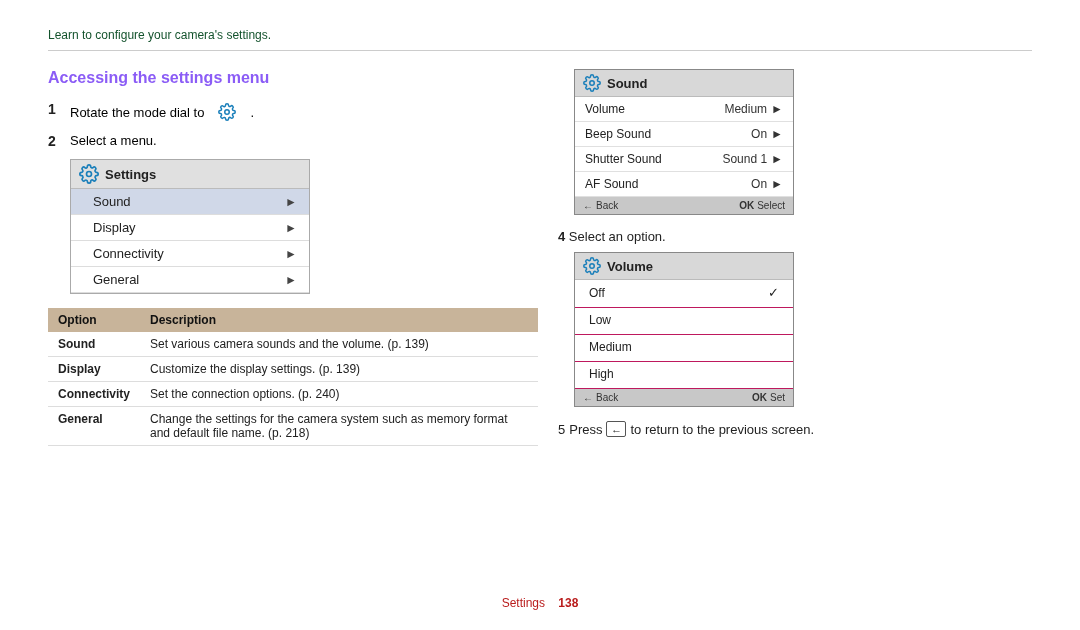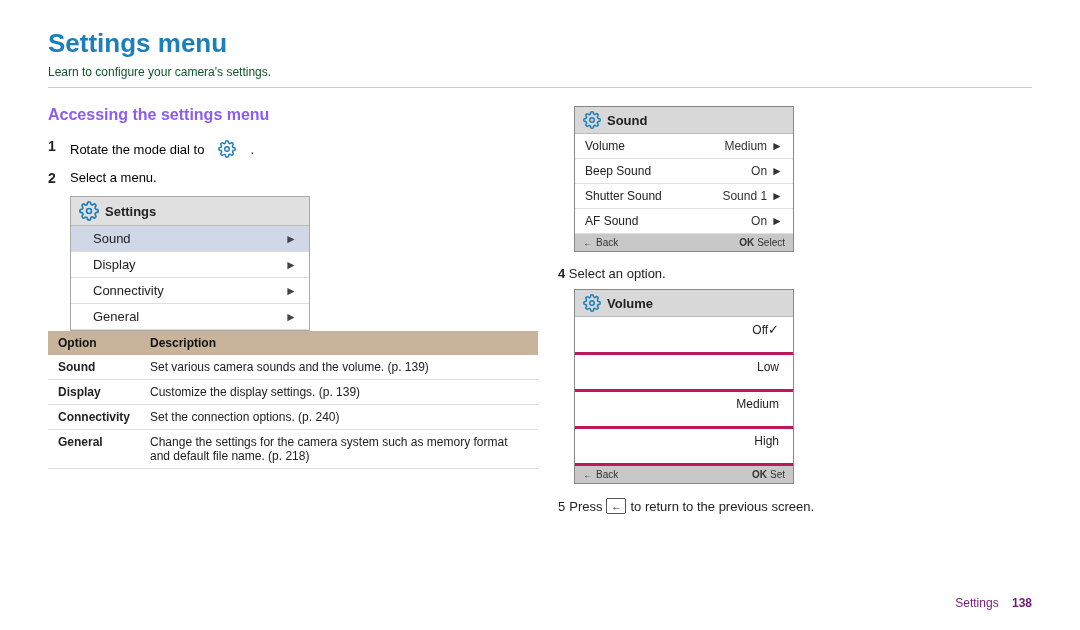--- a/index.html
+++ b/index.html
@@ -108,20 +108,21 @@
       background: #d0d8e8;
     }
     .camera-ui-row .arrow {
       font-size: 12px;
       color: #444;
     }
 
     
     .options-table {
       width: 100%;
+      margin-top: 14px;
       border-collapse: collapse;
     }
     .options-table thead tr {
       background: #c8b49a;
     }
     .options-table thead th {
       padding: 5px 10px;
       font-size: 12px;
       font-weight: bold;
       text-align: left;
@@ -216,24 +217,24 @@
       align-items: center;
       gap: 6px;
       padding: 4px 8px;
       font-size: 13px;
       font-weight: bold;
       border-bottom: 1px solid #bbb;
     }
     .cam-ui3-row {
       display: flex;
       align-items: center;
-      justify-content: flex-end;
-      padding: 5px 14px 15px 14px;
-      font-size: 12px;
-      border-bottom: 3px solid #be185d;
+      justify-content: space-between;
+      padding: 5px 14px 7px 14px;
+      font-size: 12px;
+      border-bottom: 1px solid #be185d;
       background: #fff;
     }
     .cam-ui3-row .check {
       color: #222;
       font-size: 13px;
     }
     .cam-ui3-footer {
       display: flex;
       background: #c8c8c8;
       padding: 3px 8px;
@@ -244,35 +245,34 @@
 
     .step5 {
       font-size: 13px;
       margin-top: 10px;
       display: flex;
       align-items: center;
       gap: 4px;
     }
 
     .footer-page {
-      text-align: right;
-      font-size: 12px;
-      color: #701a75;
+      text-align: center;
+      font-size: 12px;
+      color: #b91c1c;
       margin-top: 7px;
     }
     .footer-page span.bold {
       font-weight: bold;
     }
   </style>
 </head>
 <body>
 
 <div class="page">
 
-  <div class="page-title">Settings menu</div>
   <div class="page-subtitle">Learn to configure your camera's settings.</div>
 
   <div class="main-content">
 
     <div class="left-col">
       <div class="section-title">Accessing the settings menu</div>
 
       <div class="step">
         <span class="step-num">1</span>
         <span class="step-text">

